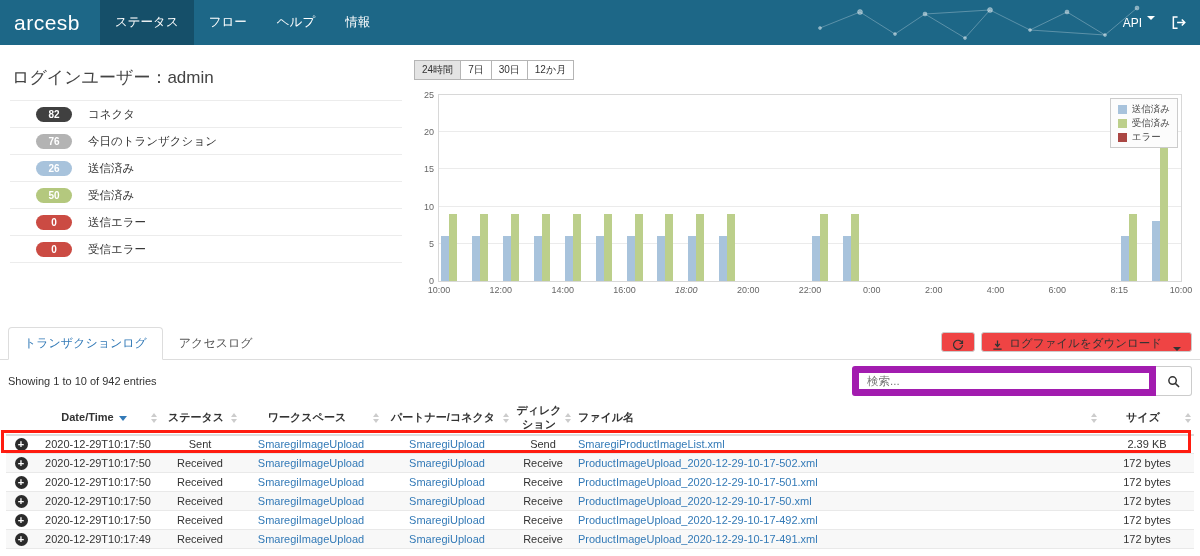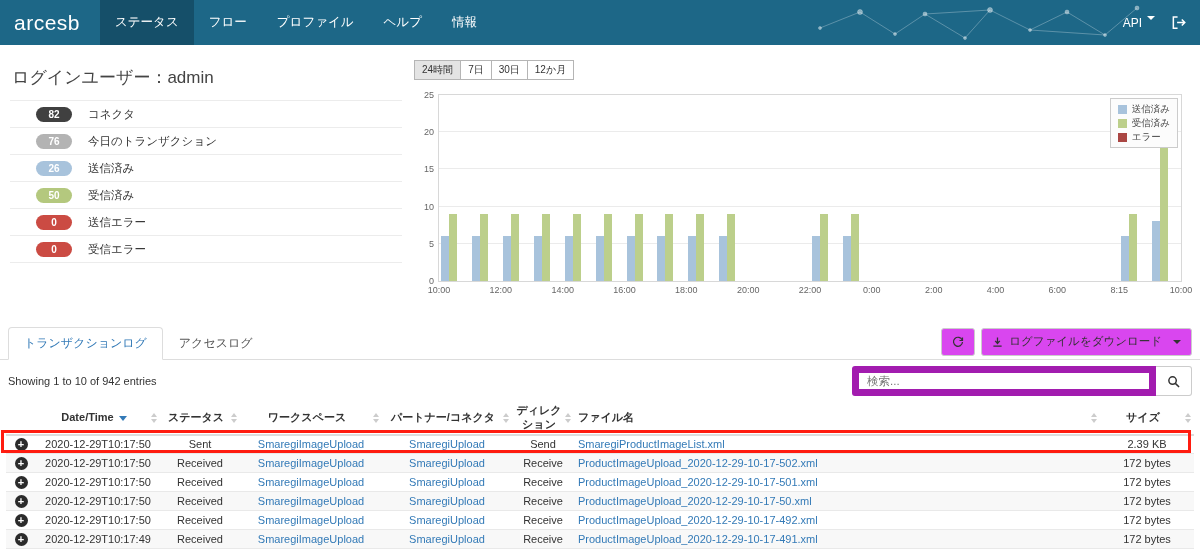--- a/index.html
+++ b/index.html
@@ -43,21 +43,21 @@
   .legend-row{display:flex;align-items:center;gap:5px;font-size:9.5px;color:#444;line-height:14px}
   .legend-swatch{display:inline-block;width:9px;height:9px}
 
   
   .log-section{position:absolute;top:326px;left:0;right:0}
   .tabs-row{display:flex;align-items:flex-end;border-bottom:1px solid #ddd;padding:0 8px;height:34px}
   .tabs{list-style:none;display:flex}
   .tab{font-size:12px;padding:7px 15px;cursor:pointer;color:#555;border:1px solid transparent;margin-bottom:-1px;white-space:nowrap}
   .tab.active{color:#337ab7;background:#fff;border:1px solid #ddd;border-bottom-color:#fff;border-radius:4px 4px 0 0}
   .toolbar{margin-left:auto;display:flex;gap:6px;align-self:center;margin-bottom:2px}
-  .btn{background:#d946ef;border:1px solid #ccc;border-radius:3px;font-size:11.5px;height:28px;display:flex;align-items:center;gap:6px;padding:0 10px;cursor:pointer;color:#333}
+  .btn{background:#ef4444;border:1px solid #ccc;border-radius:3px;font-size:11.5px;height:20px;display:flex;align-items:flex-end;gap:6px;padding:0 10px;cursor:pointer;color:#333}
 
   .controls{display:flex;align-items:center;padding:6px 8px}
   .showing{font-size:11px;color:#333}
   .search-group{margin-left:auto;display:flex}
   .search-input{width:304px;height:30px;border:7px solid #a21caf;border-radius:3px 0 0 3px;padding:0 8px;font-size:11.5px;color:#333;outline:none}
   .search-btn{width:36px;height:30px;border:1px solid #ccc;border-left:none;background:#fff;border-radius:0 3px 3px 0;cursor:pointer;display:flex;align-items:center;justify-content:center}
 
   
   .log-table{width:calc(100% - 12px);margin:0 6px;border-collapse:collapse;font-size:11px;table-layout:fixed}
   .log-table th{font-weight:bold;border-bottom:2px solid #ddd;padding:2px 12px 2px 4px;position:relative;vertical-align:middle;text-align:center;line-height:1.25}
@@ -83,21 +83,20 @@
   .highlight-box{position:absolute;left:1px;width:1190px;border:3px solid #ff1c10;z-index:10;pointer-events:none}
 </style>
 </head>
 <body>
 
 <header class="navbar">
   <div class="brand">arcesb</div>
   <nav class="nav-items" id="nav-items">
       <a class="nav-item active">ステータス</a>
       <a class="nav-item">フロー</a>
-      <a class="nav-item">プロファイル</a>
       <a class="nav-item">ヘルプ</a>
       <a class="nav-item">情報</a>
     </nav>
   <svg class="net" width="340" height="45" viewBox="0 0 340 45">
     <g stroke="#ffffff" stroke-opacity="0.28" fill="#ffffff" fill-opacity="0.45">
       <line x1="15" y1="28" x2="55" y2="12"></line>
         <line x1="55" y1="12" x2="90" y2="34"></line>
       <line x1="90" y1="34" x2="120" y2="14"></line>
         <line x1="120" y1="14" x2="160" y2="38"></line>
       <line x1="160" y1="38" x2="185" y2="10"></line>
@@ -193,21 +192,21 @@
         <span class="ylab" style="bottom: 69.4px;">10</span>
         <div class="gridline" style="bottom: 111.6px;"></div>
         <span class="ylab" style="bottom: 106.6px;">15</span>
         <div class="gridline" style="bottom: 148.8px;"></div>
         <span class="ylab" style="bottom: 143.8px;">20</span>
         <span class="ylab" style="bottom: 181px;">25</span>
         <span class="xlab" style="left: 0px;">10:00</span>
         <span class="xlab" style="left: 61.8333px;">12:00</span>
         <span class="xlab" style="left: 123.667px;">14:00</span>
         <span class="xlab" style="left: 185.5px;">16:00</span>
-        <span class="xlab" style="left: 247.333px;">18:00</span>
+        <span class="xlab" style="left: 247.333px; font-style: italic;">18:00</span>
         <span class="xlab" style="left: 309.167px;">20:00</span>
         <span class="xlab" style="left: 371px;">22:00</span>
         <span class="xlab" style="left: 432.833px;">0:00</span>
         <span class="xlab" style="left: 494.667px;">2:00</span>
         <span class="xlab" style="left: 556.5px;">4:00</span>
         <span class="xlab" style="left: 618.333px;">6:00</span>
         <span class="xlab" style="left: 680.167px;">8:15</span>
         <span class="xlab" style="left: 742px;">10:00</span>
         <div class="bar" style="left: 2px; height: 44.64px; background: rgb(168, 195, 220);"></div>
         <div class="bar" style="left: 32.9167px; height: 44.64px; background: rgb(168, 195, 220);"></div>

